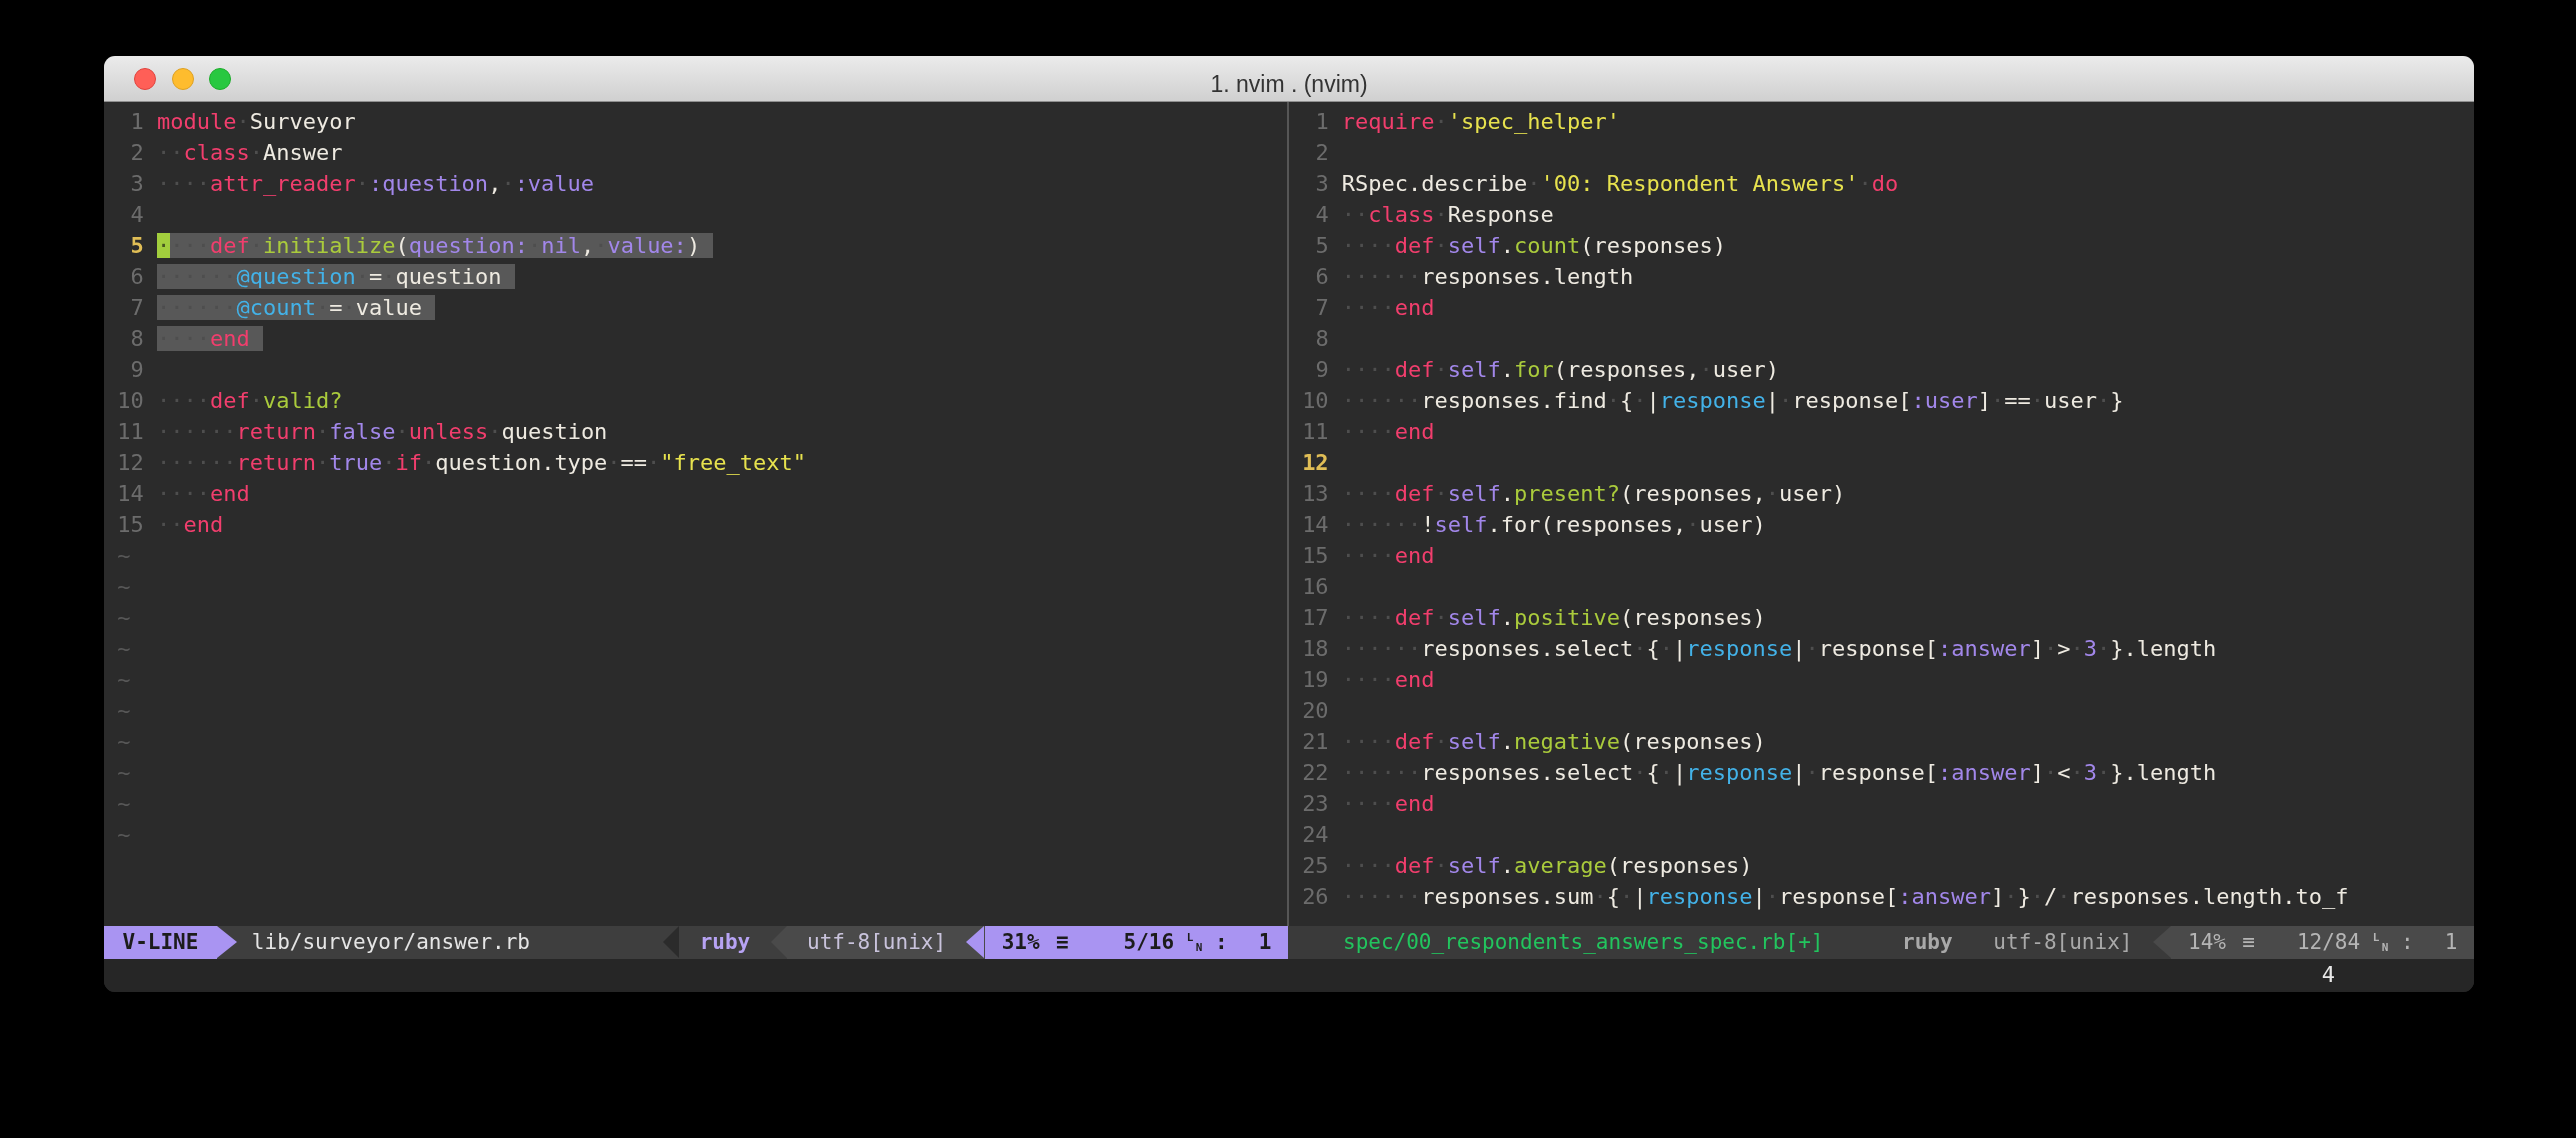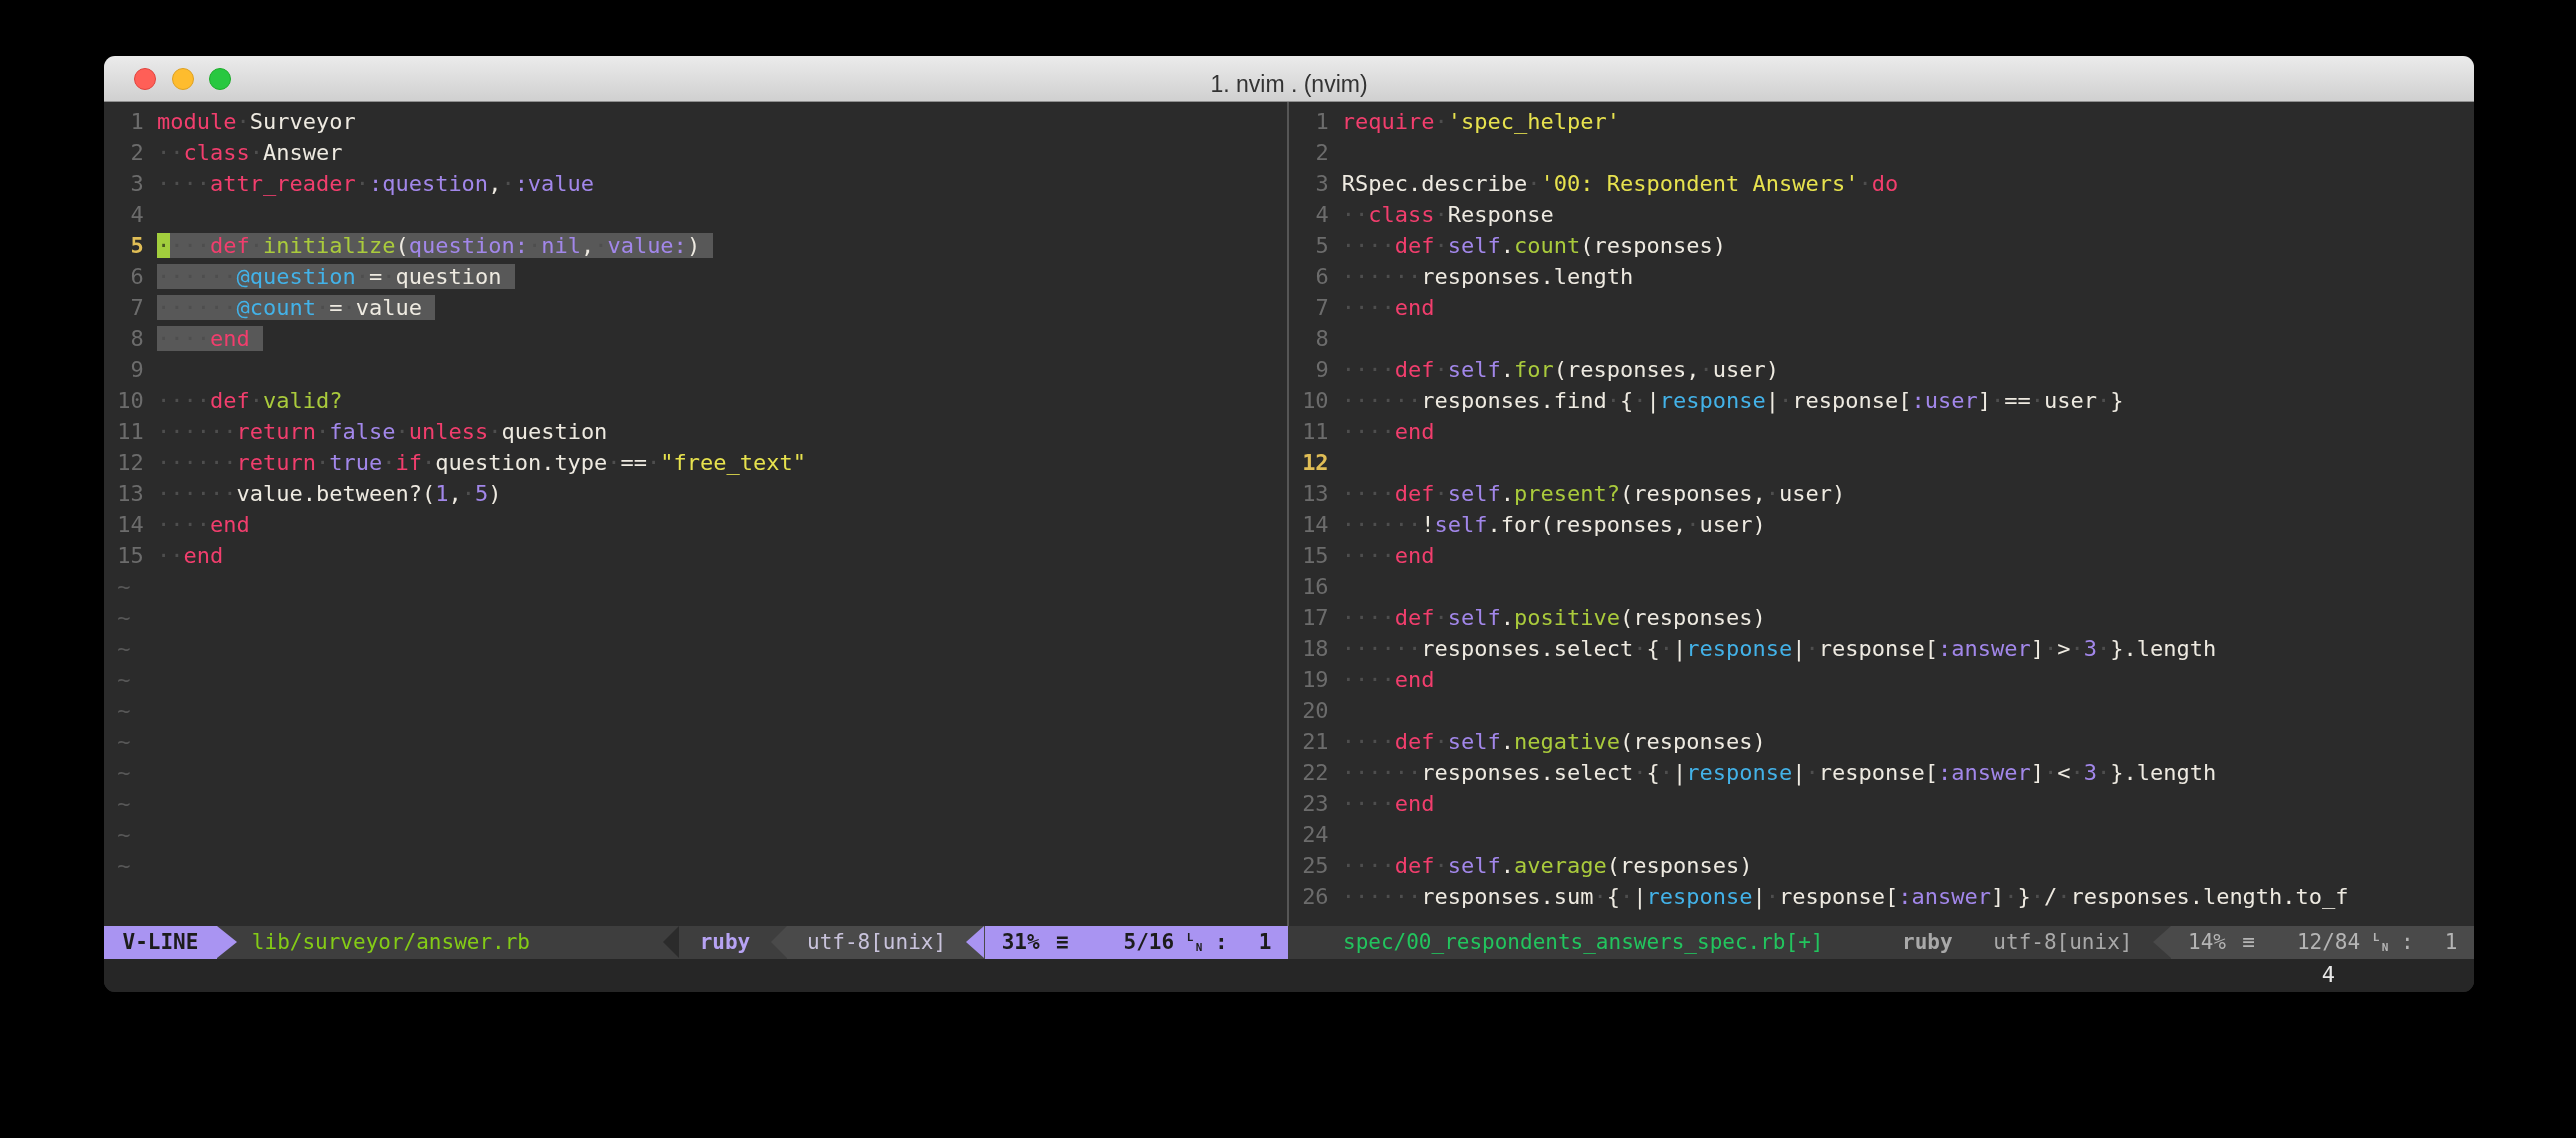--- a/index.html
+++ b/index.html
@@ -46,21 +46,21 @@
   .tk-t{color:#eeeae1;}
   .tk-d{color:#4e4e4e;}
   
   .statusrow{display:flex;height:33px;font-size:21px;}
   .statusline{display:flex;align-items:stretch;height:33px;overflow:hidden;}
   .sl-left{width:1184px;background:#3e3e3e;}
   .sl-right{flex:1;background:#3a3a3a;}
   .seg{line-height:33px;white-space:pre;}
   .seg-mode{background:#a994f2;color:#1c1c1c;font-weight:bold;padding:0 18.5px;}
   .arrow-mode{width:0;height:0;border-top:16.7px solid transparent;border-bottom:16.7px solid transparent;border-left:20.4px solid #a994f2;}
-  .seg-file{flex:1;color:#84cc16;padding-left:15px;}
+  .seg-file{flex:1;color:#e5e5e5;padding-left:15px;}
   .seg-file.inactive{color:#22c55e;flex:0 0 auto;margin-left:40px;}
   .notch{width:0;height:0;border-top:16.7px solid transparent;border-bottom:16.7px solid transparent;border-right:16.7px solid #2b2b2b;}
   .notch.lt{border-right-color:#4a4a4a;}
   .seg-ft{color:#b7a3f4;padding:0 20.4px;font-weight:bold;}
   .seg-enc{background:#4a4a4a;color:#c9c3dc;padding:0 20.4px;}
   .sep-pos{width:18.5px;height:33px;background:#4a4a4a;}
   .sep-pos .tri{width:0;height:0;border-top:16.7px solid transparent;border-bottom:16.7px solid transparent;border-right:18.5px solid #a994f2;}
   .seg-pos{background:#a994f2;color:#1c1c1c;font-weight:bold;display:flex;align-items:center;padding:0 16.7px;gap:7px;}
   .seg-pos .gap{width:41px;}
   .lnglyph{display:inline-flex;flex-direction:column;width:15.7px;margin:0 5.6px;font-size:11px;line-height:9.3px;font-weight:bold;}
@@ -96,21 +96,20 @@
         <div class="row"><span class="lnum">3</span><span class="tk-d">····</span><span class="tk-k">attr_reader</span><span class="tk-d">·</span><span class="tk-c">:question</span><span class="tk-t">,</span><span class="tk-d">·</span><span class="tk-c">:value</span></div>
         <div class="row"><span class="lnum">4</span></div>
         <div class="row"><span class="lnum cl">5</span><span class="sel"><span class="cursorblock">·</span><span class="tk-d">···</span><span class="tk-k">def</span><span class="tk-d">·</span><span class="tk-f">initialize</span><span class="tk-t">(</span><span class="tk-c">question:</span><span class="tk-d">·</span><span class="tk-c">nil</span><span class="tk-t">,</span><span class="tk-d">·</span><span class="tk-c">value:</span><span class="tk-t">)</span> </span></div>
         <div class="row"><span class="lnum">6</span><span class="sel"><span class="tk-d">······</span><span class="tk-i">@question</span><span class="tk-d">·</span><span class="tk-t">=</span><span class="tk-d">·</span><span class="tk-t">question</span> </span></div>
         <div class="row"><span class="lnum">7</span><span class="sel"><span class="tk-d">······</span><span class="tk-i">@count</span><span class="tk-d">·</span><span class="tk-t">=</span><span class="tk-d">·</span><span class="tk-t">value</span> </span></div>
         <div class="row"><span class="lnum">8</span><span class="sel"><span class="tk-d">····</span><span class="tk-k">end</span> </span></div>
         <div class="row"><span class="lnum">9</span></div>
         <div class="row"><span class="lnum">10</span><span class="tk-d">····</span><span class="tk-k">def</span><span class="tk-d">·</span><span class="tk-f">valid?</span></div>
         <div class="row"><span class="lnum">11</span><span class="tk-d">······</span><span class="tk-k">return</span><span class="tk-d">·</span><span class="tk-c">false</span><span class="tk-d">·</span><span class="tk-k">unless</span><span class="tk-d">·</span><span class="tk-t">question</span></div>
         <div class="row"><span class="lnum">12</span><span class="tk-d">······</span><span class="tk-k">return</span><span class="tk-d">·</span><span class="tk-c">true</span><span class="tk-d">·</span><span class="tk-k">if</span><span class="tk-d">·</span><span class="tk-t">question.type</span><span class="tk-d">·</span><span class="tk-t">==</span><span class="tk-d">·</span><span class="tk-s">"free_text"</span></div>
-        <div class="row"><span class="lnum">13</span><span class="tk-d">······</span><span class="tk-t">value.between?(</span><span class="tk-c">1</span><span class="tk-t">,</span><span class="tk-d">·</span><span class="tk-c">5</span><span class="tk-t">)</span></div>
         <div class="row"><span class="lnum">14</span><span class="tk-d">····</span><span class="tk-k">end</span></div>
         <div class="row"><span class="lnum">15</span><span class="tk-d">··</span><span class="tk-k">end</span></div>
         <div class="row"><span class="tilde">~</span></div>
         <div class="row"><span class="tilde">~</span></div>
         <div class="row"><span class="tilde">~</span></div>
         <div class="row"><span class="tilde">~</span></div>
         <div class="row"><span class="tilde">~</span></div>
         <div class="row"><span class="tilde">~</span></div>
         <div class="row"><span class="tilde">~</span></div>
         <div class="row"><span class="tilde">~</span></div>

